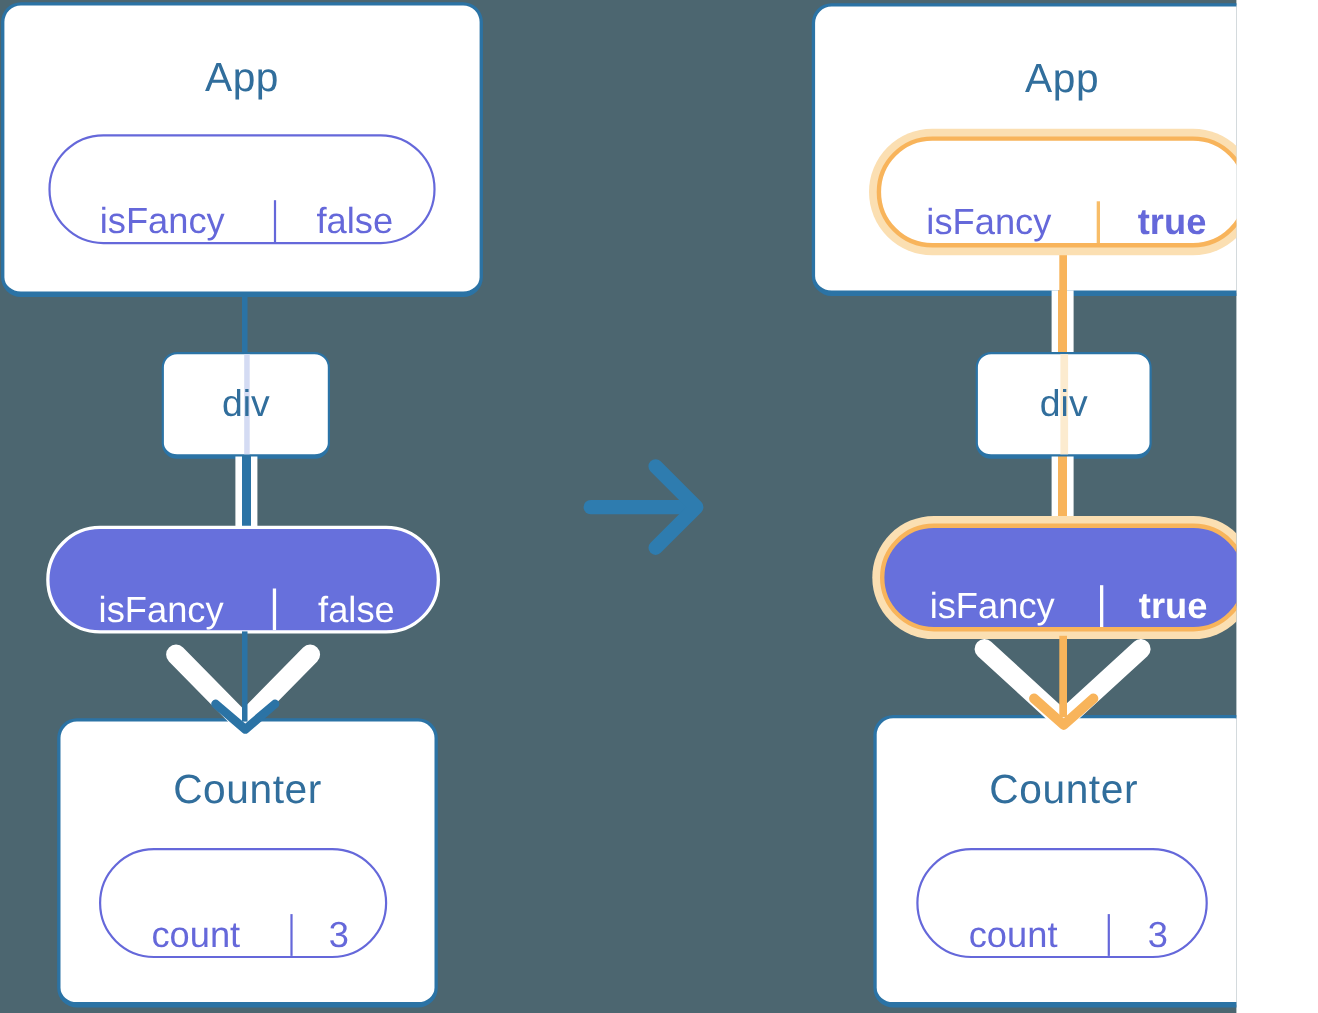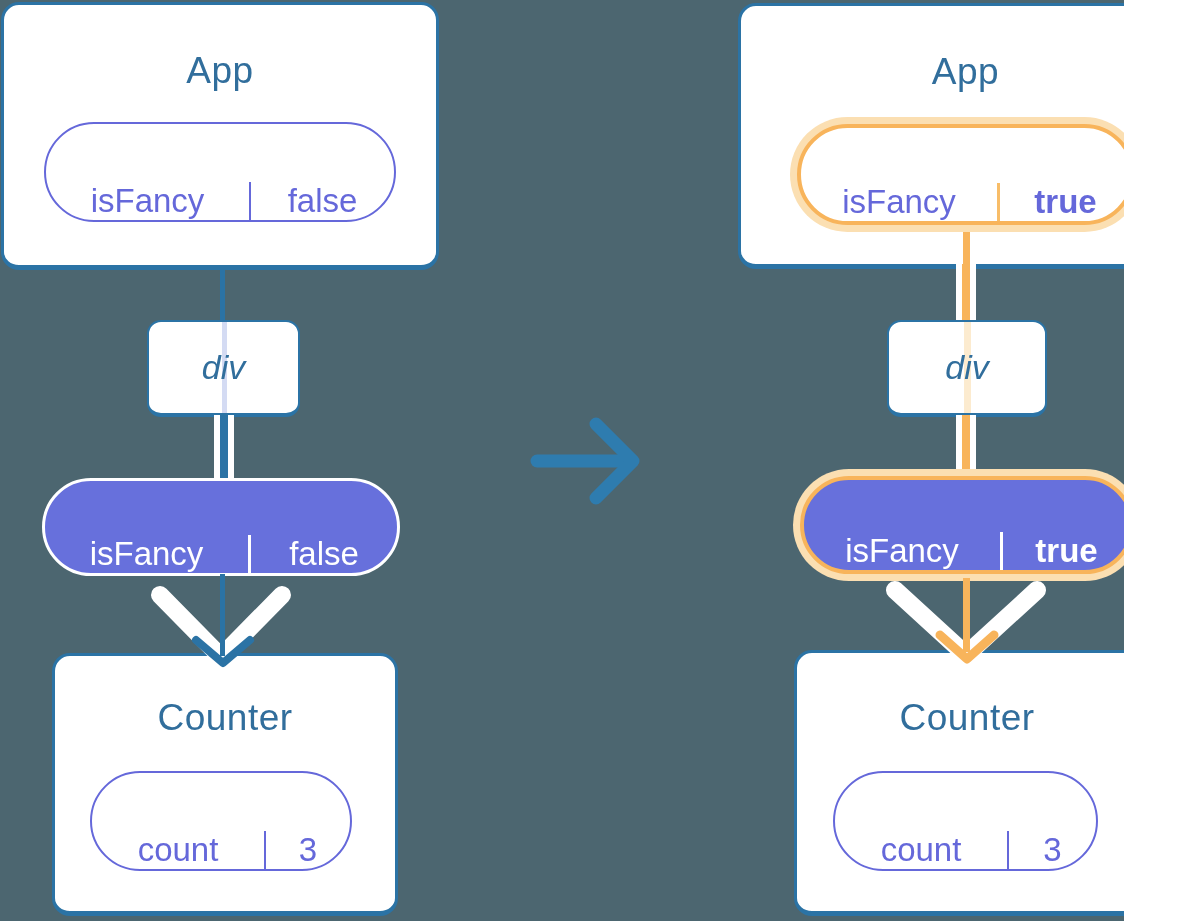--- a/index.html
+++ b/index.html
@@ -89,21 +89,20 @@
   
   .divbox{
     position:absolute;
     background:#fff;
     border:2.5px solid var(--blue,#2B73A5);
     border-bottom-width:4px;
     border-radius:14px;
     display:flex;
     align-items:center;
     justify-content:center;
-    font-style:italic;
   }
   .divbox .through{
     position:absolute;
     top:0; bottom:0;
     left:50%;
   }
   .divbox .lbl{
     position:relative;
     z-index:1;
     font-size:34px;

